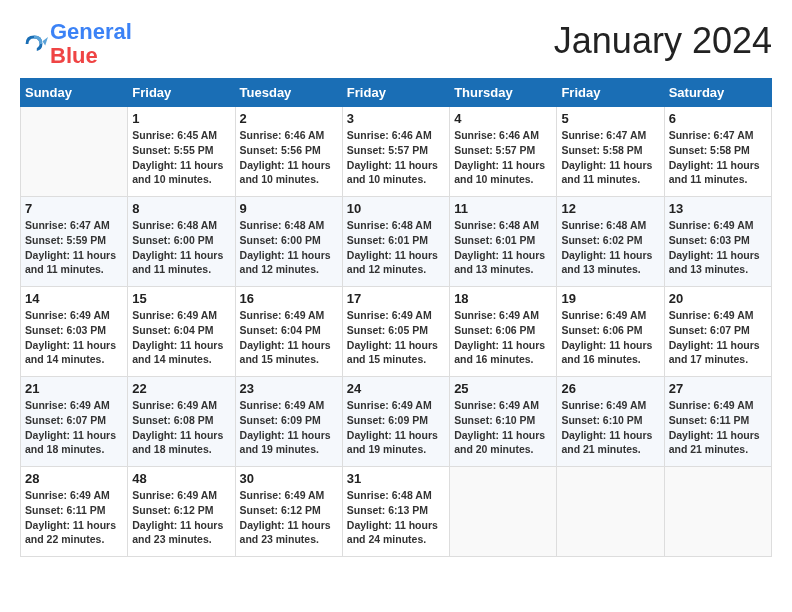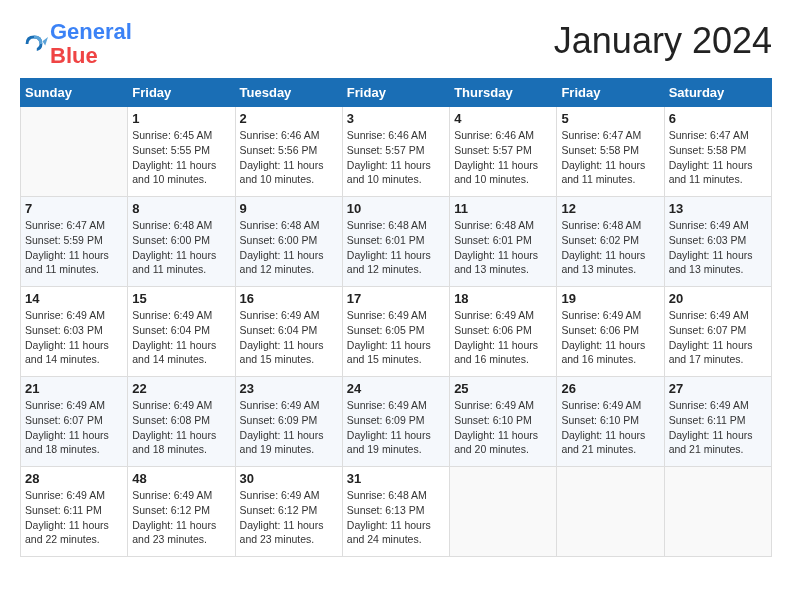--- a/index.html
+++ b/index.html
@@ -77,20 +77,21 @@
       font-size: 13px;
       font-weight: bold;
       color: #222;
       display: block;
       margin-bottom: 2px;
     }
     .day-info {
       color: #333;
       font-size: 10.5px;
       line-height: 1.4;
+      font-weight: bold;
     }
     .empty-cell {
       background: #f9f9f9;
     }
     tbody tr:nth-child(even) {
       background-color: #f5f8fc;
     }
     tbody tr:nth-child(odd) {
       background-color: #ffffff;
     }

